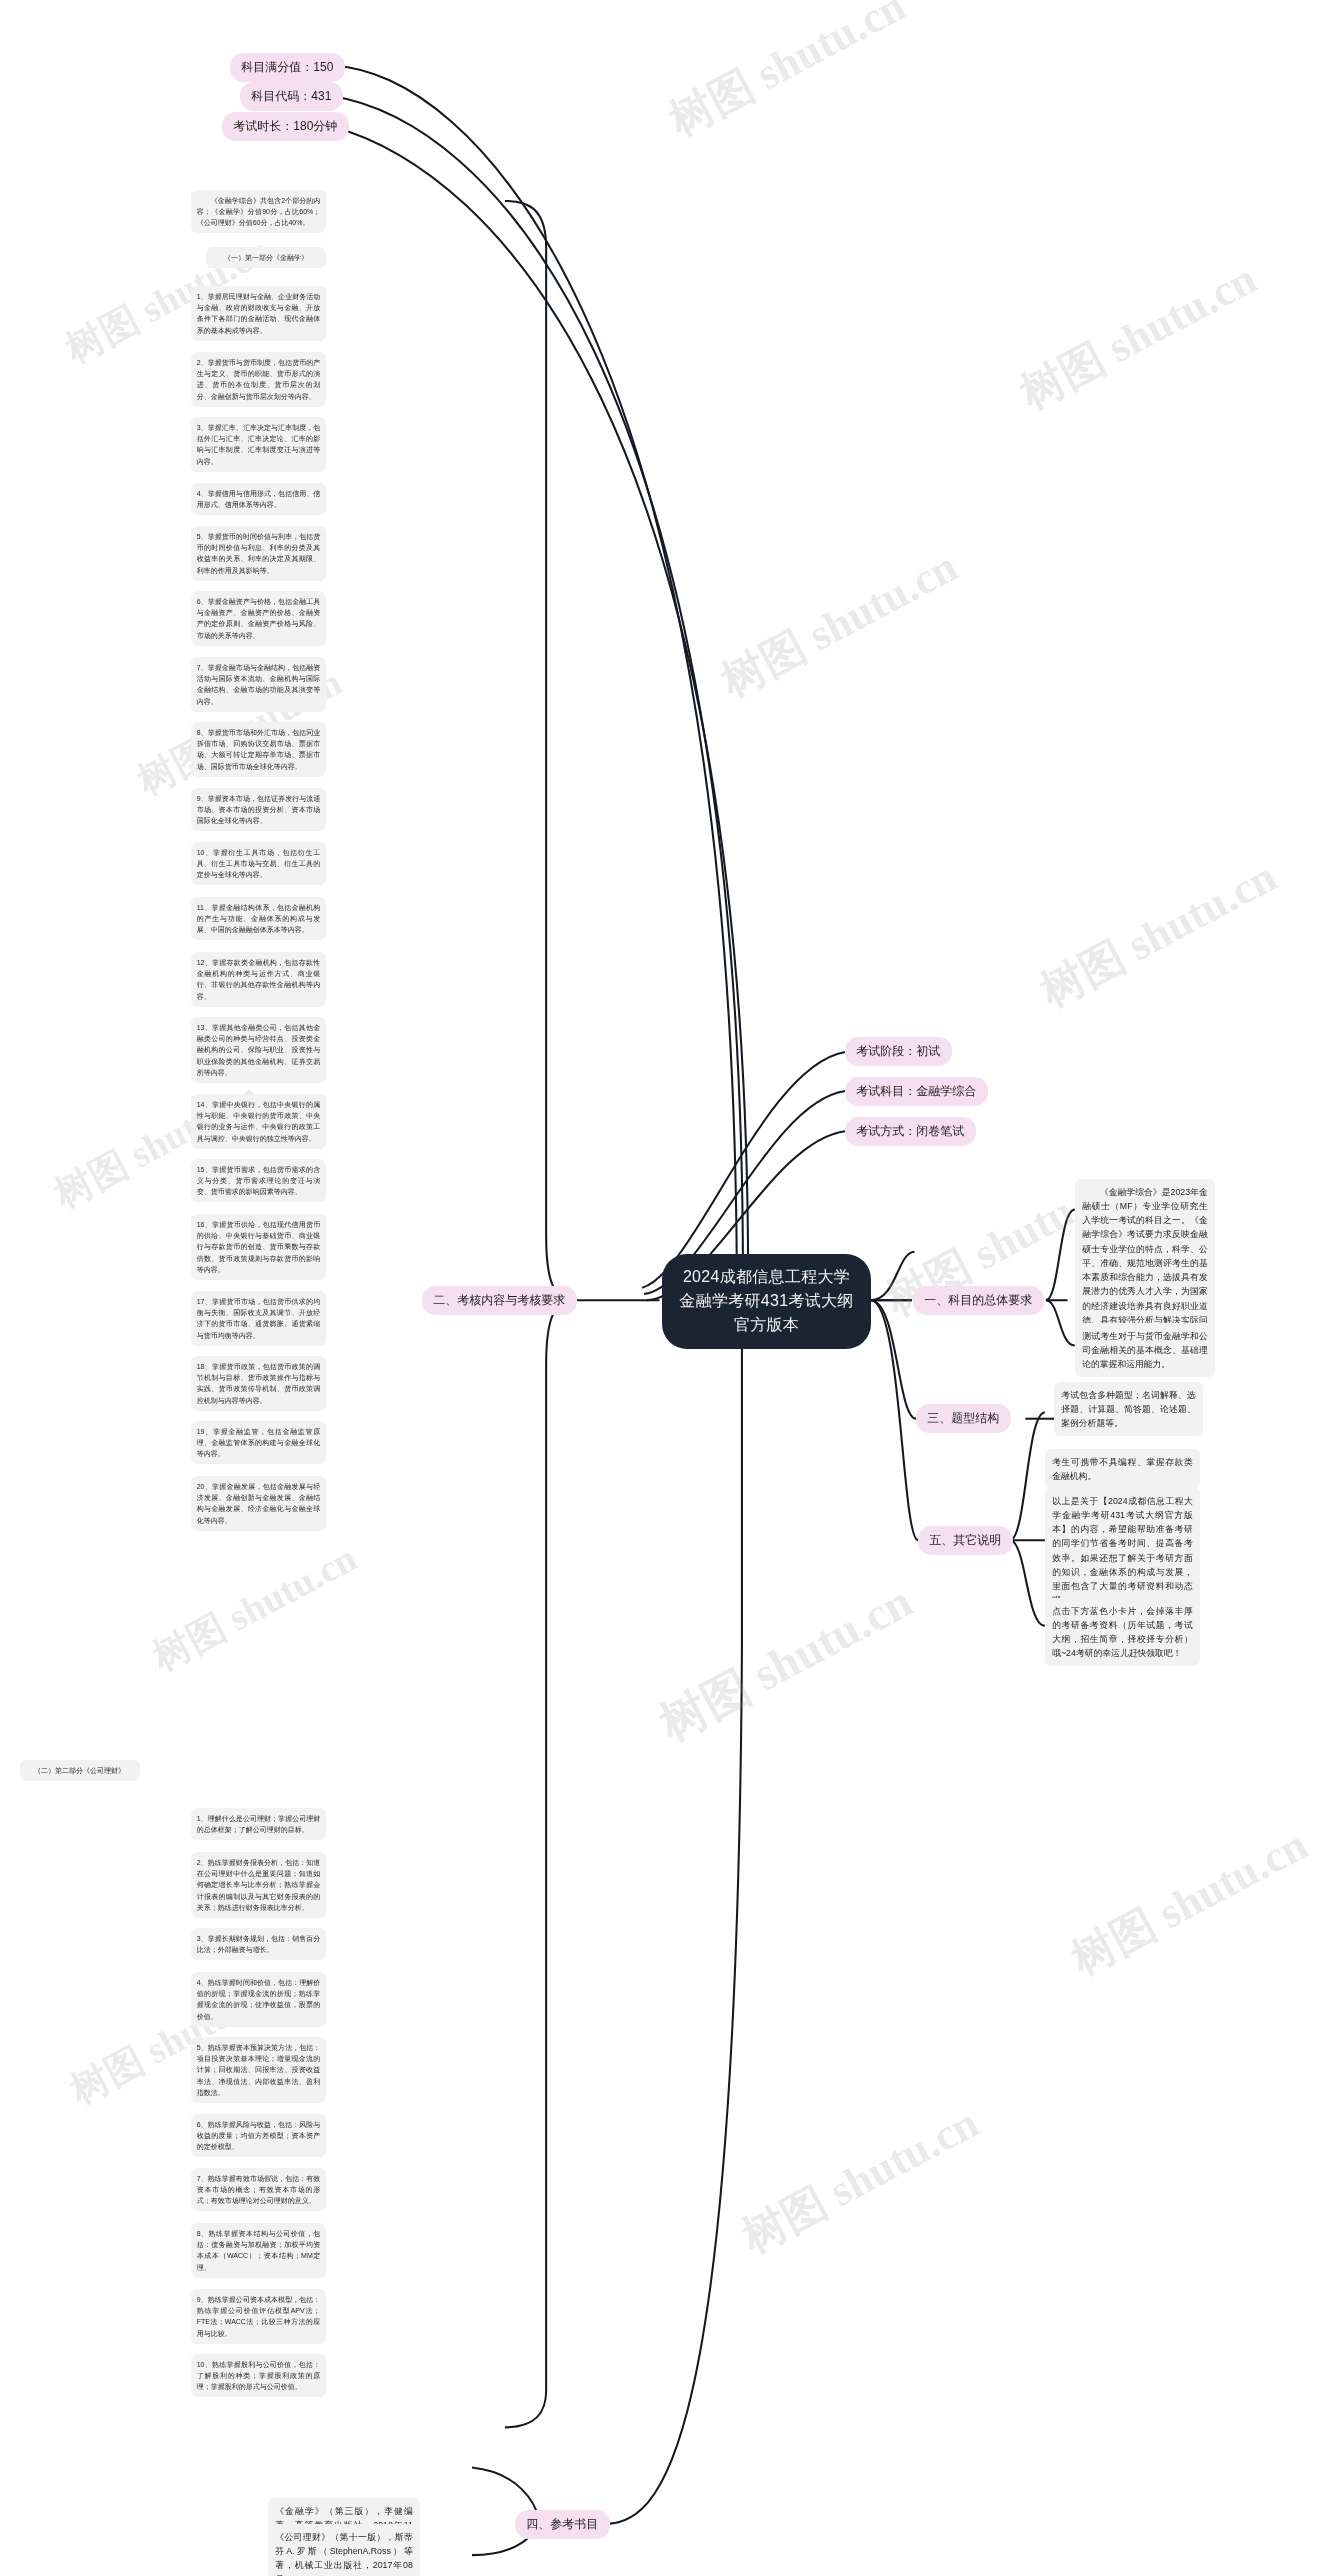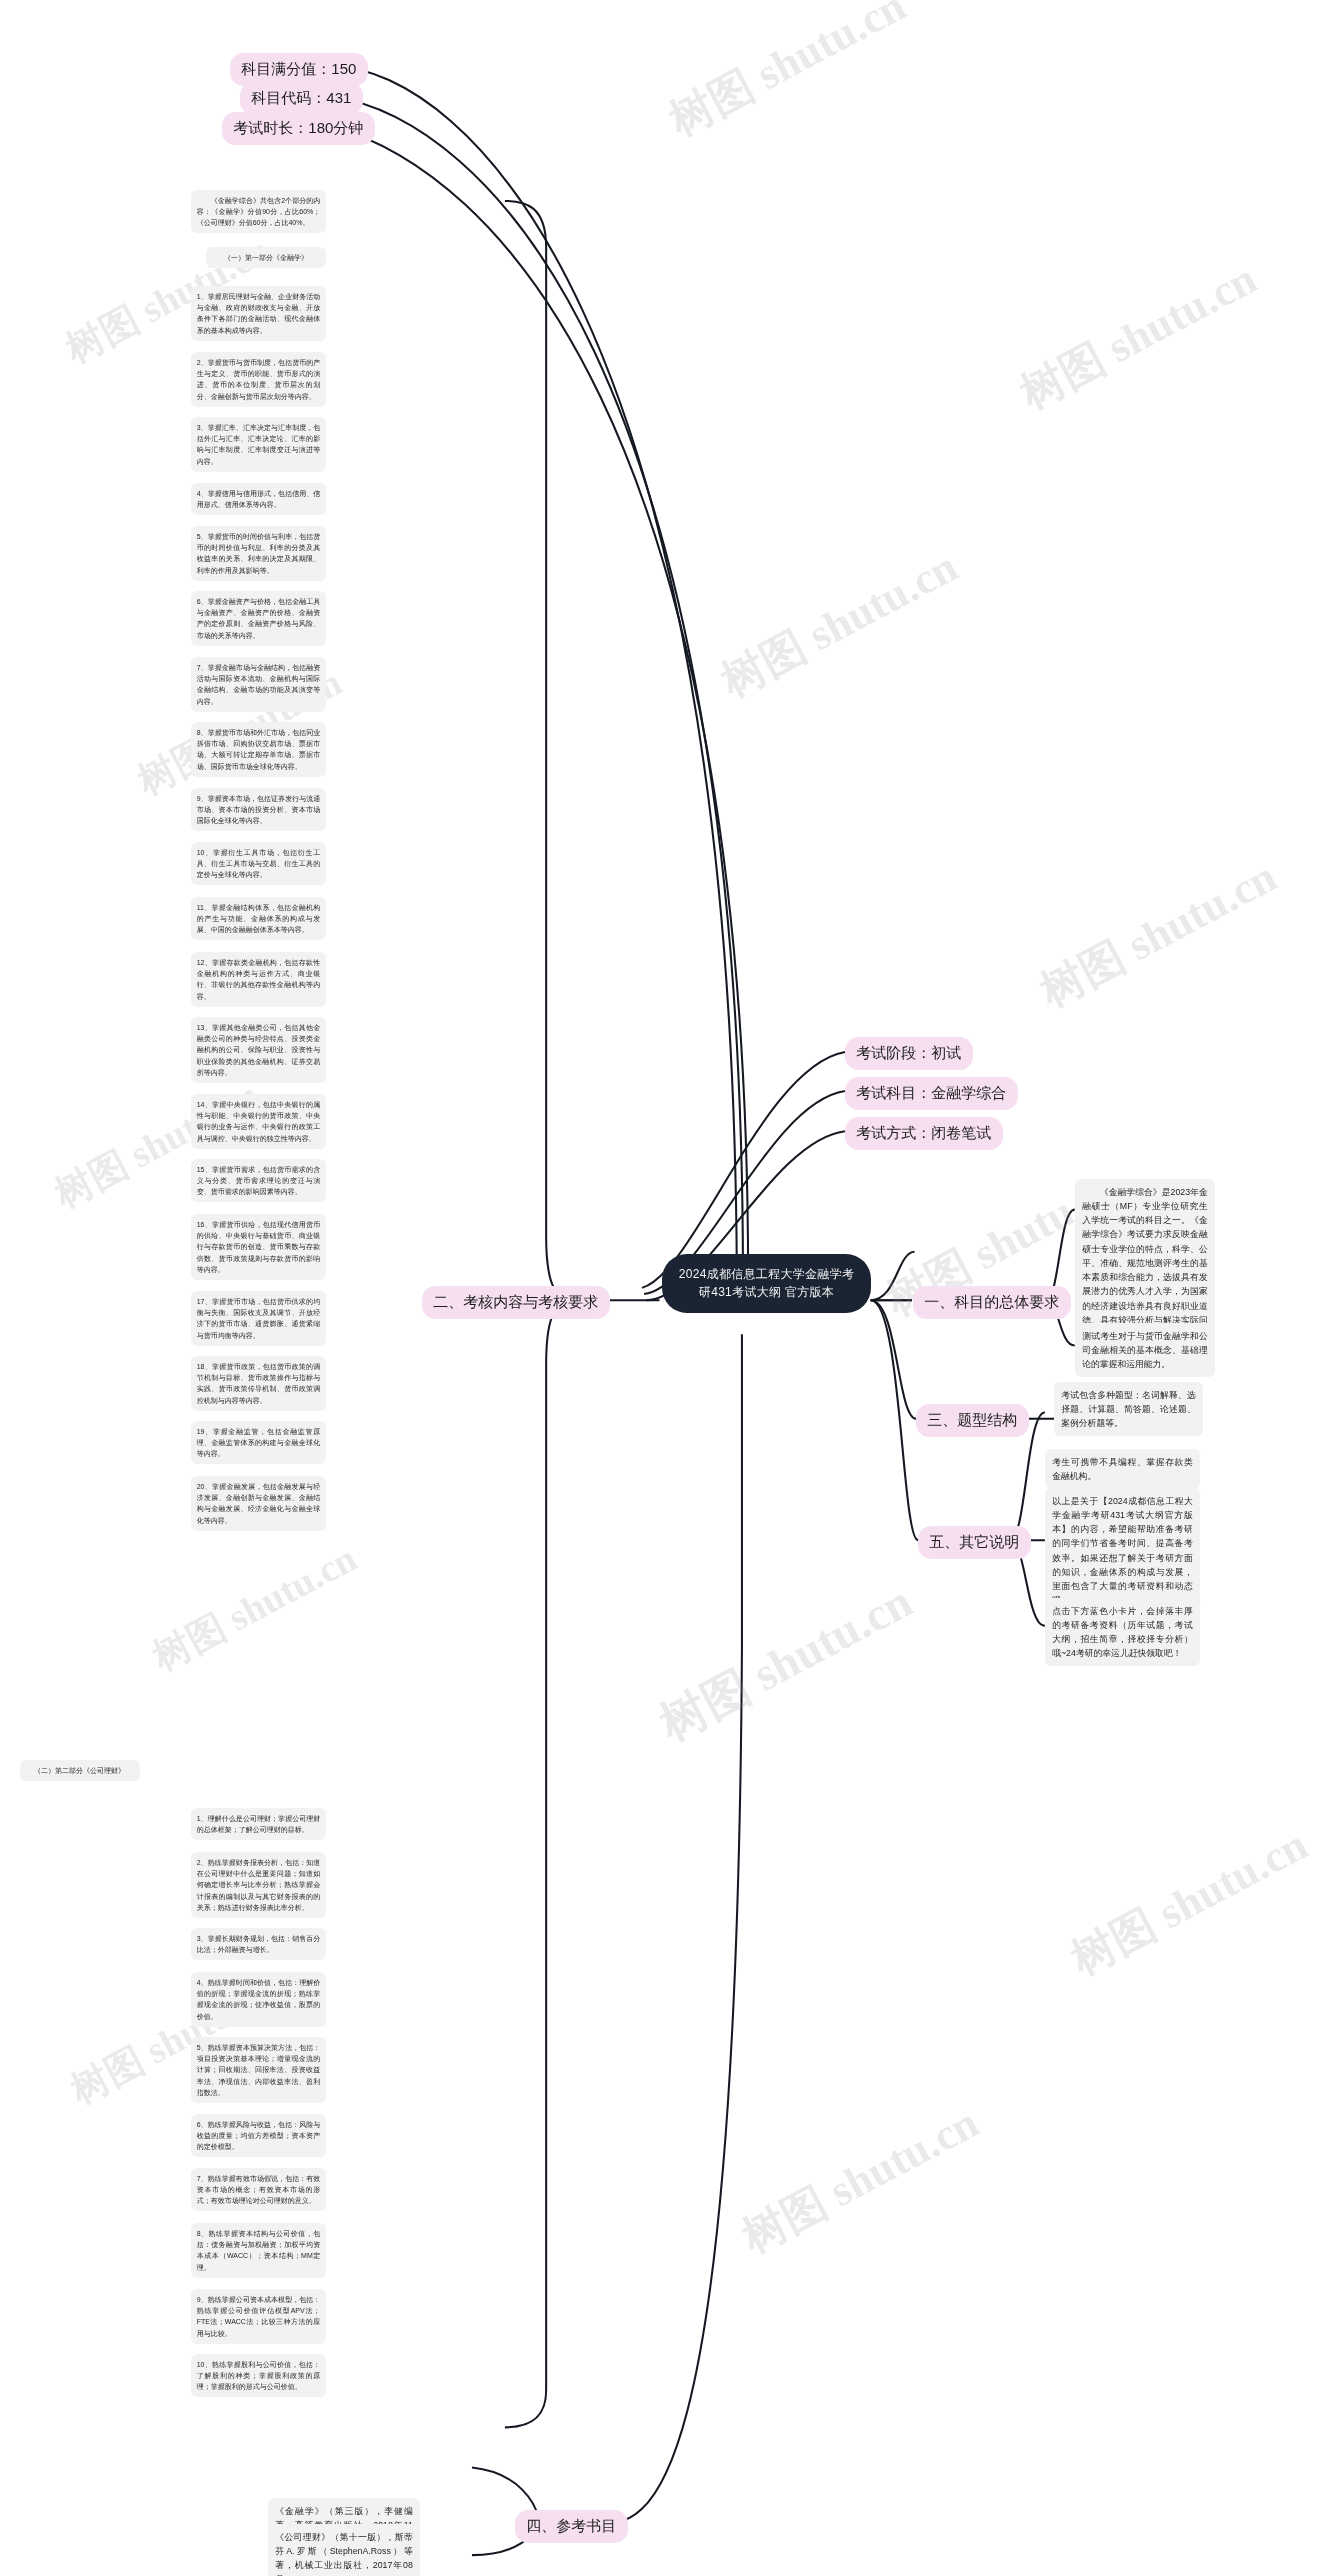--- a/index.html
+++ b/index.html
@@ -12,26 +12,26 @@
   #edges{position:absolute;left:0;top:0;width:1319px;height:2618px;pointer-events:none;}
   .wm{
     position:absolute;color:rgba(150,150,150,.20);
     font-family:"Liberation Serif","DejaVu Serif",serif;
     font-weight:700;white-space:nowrap;user-select:none;
     transform:rotate(-28deg);transform-origin:left top;
   }
   .node{position:absolute;box-sizing:border-box;}
   .root{
     background:#1b2433;color:#f2f2f2;border-radius:25px;
-    font-size:12px;line-height:1.5;text-align:center;
+    font-size:16px;line-height:1.5;text-align:center;
     padding:11.3px 13.4px;letter-spacing:0.3px;
   }
   .pink{
     background:#f6dff0;color:#1d1d1d;border-radius:13.4px;
-    font-size:15px;line-height:1.35;text-align:center;
+    font-size:12px;line-height:1.35;text-align:center;
     padding:6.2px 11.3px;white-space:nowrap;
   }
   .gray{
     background:#f2f2f3;color:#1d1d1d;border-radius:6.2px;
     font-size:8.8px;line-height:1.62;text-align:justify;
     padding:5.7px 7.2px;text-indent:0;
   }
   .gray.ind{text-indent:2em;}
   .leftcol .gray{font-size:7px;line-height:1.62;padding:4.6px 5.7px;}
 </style>

